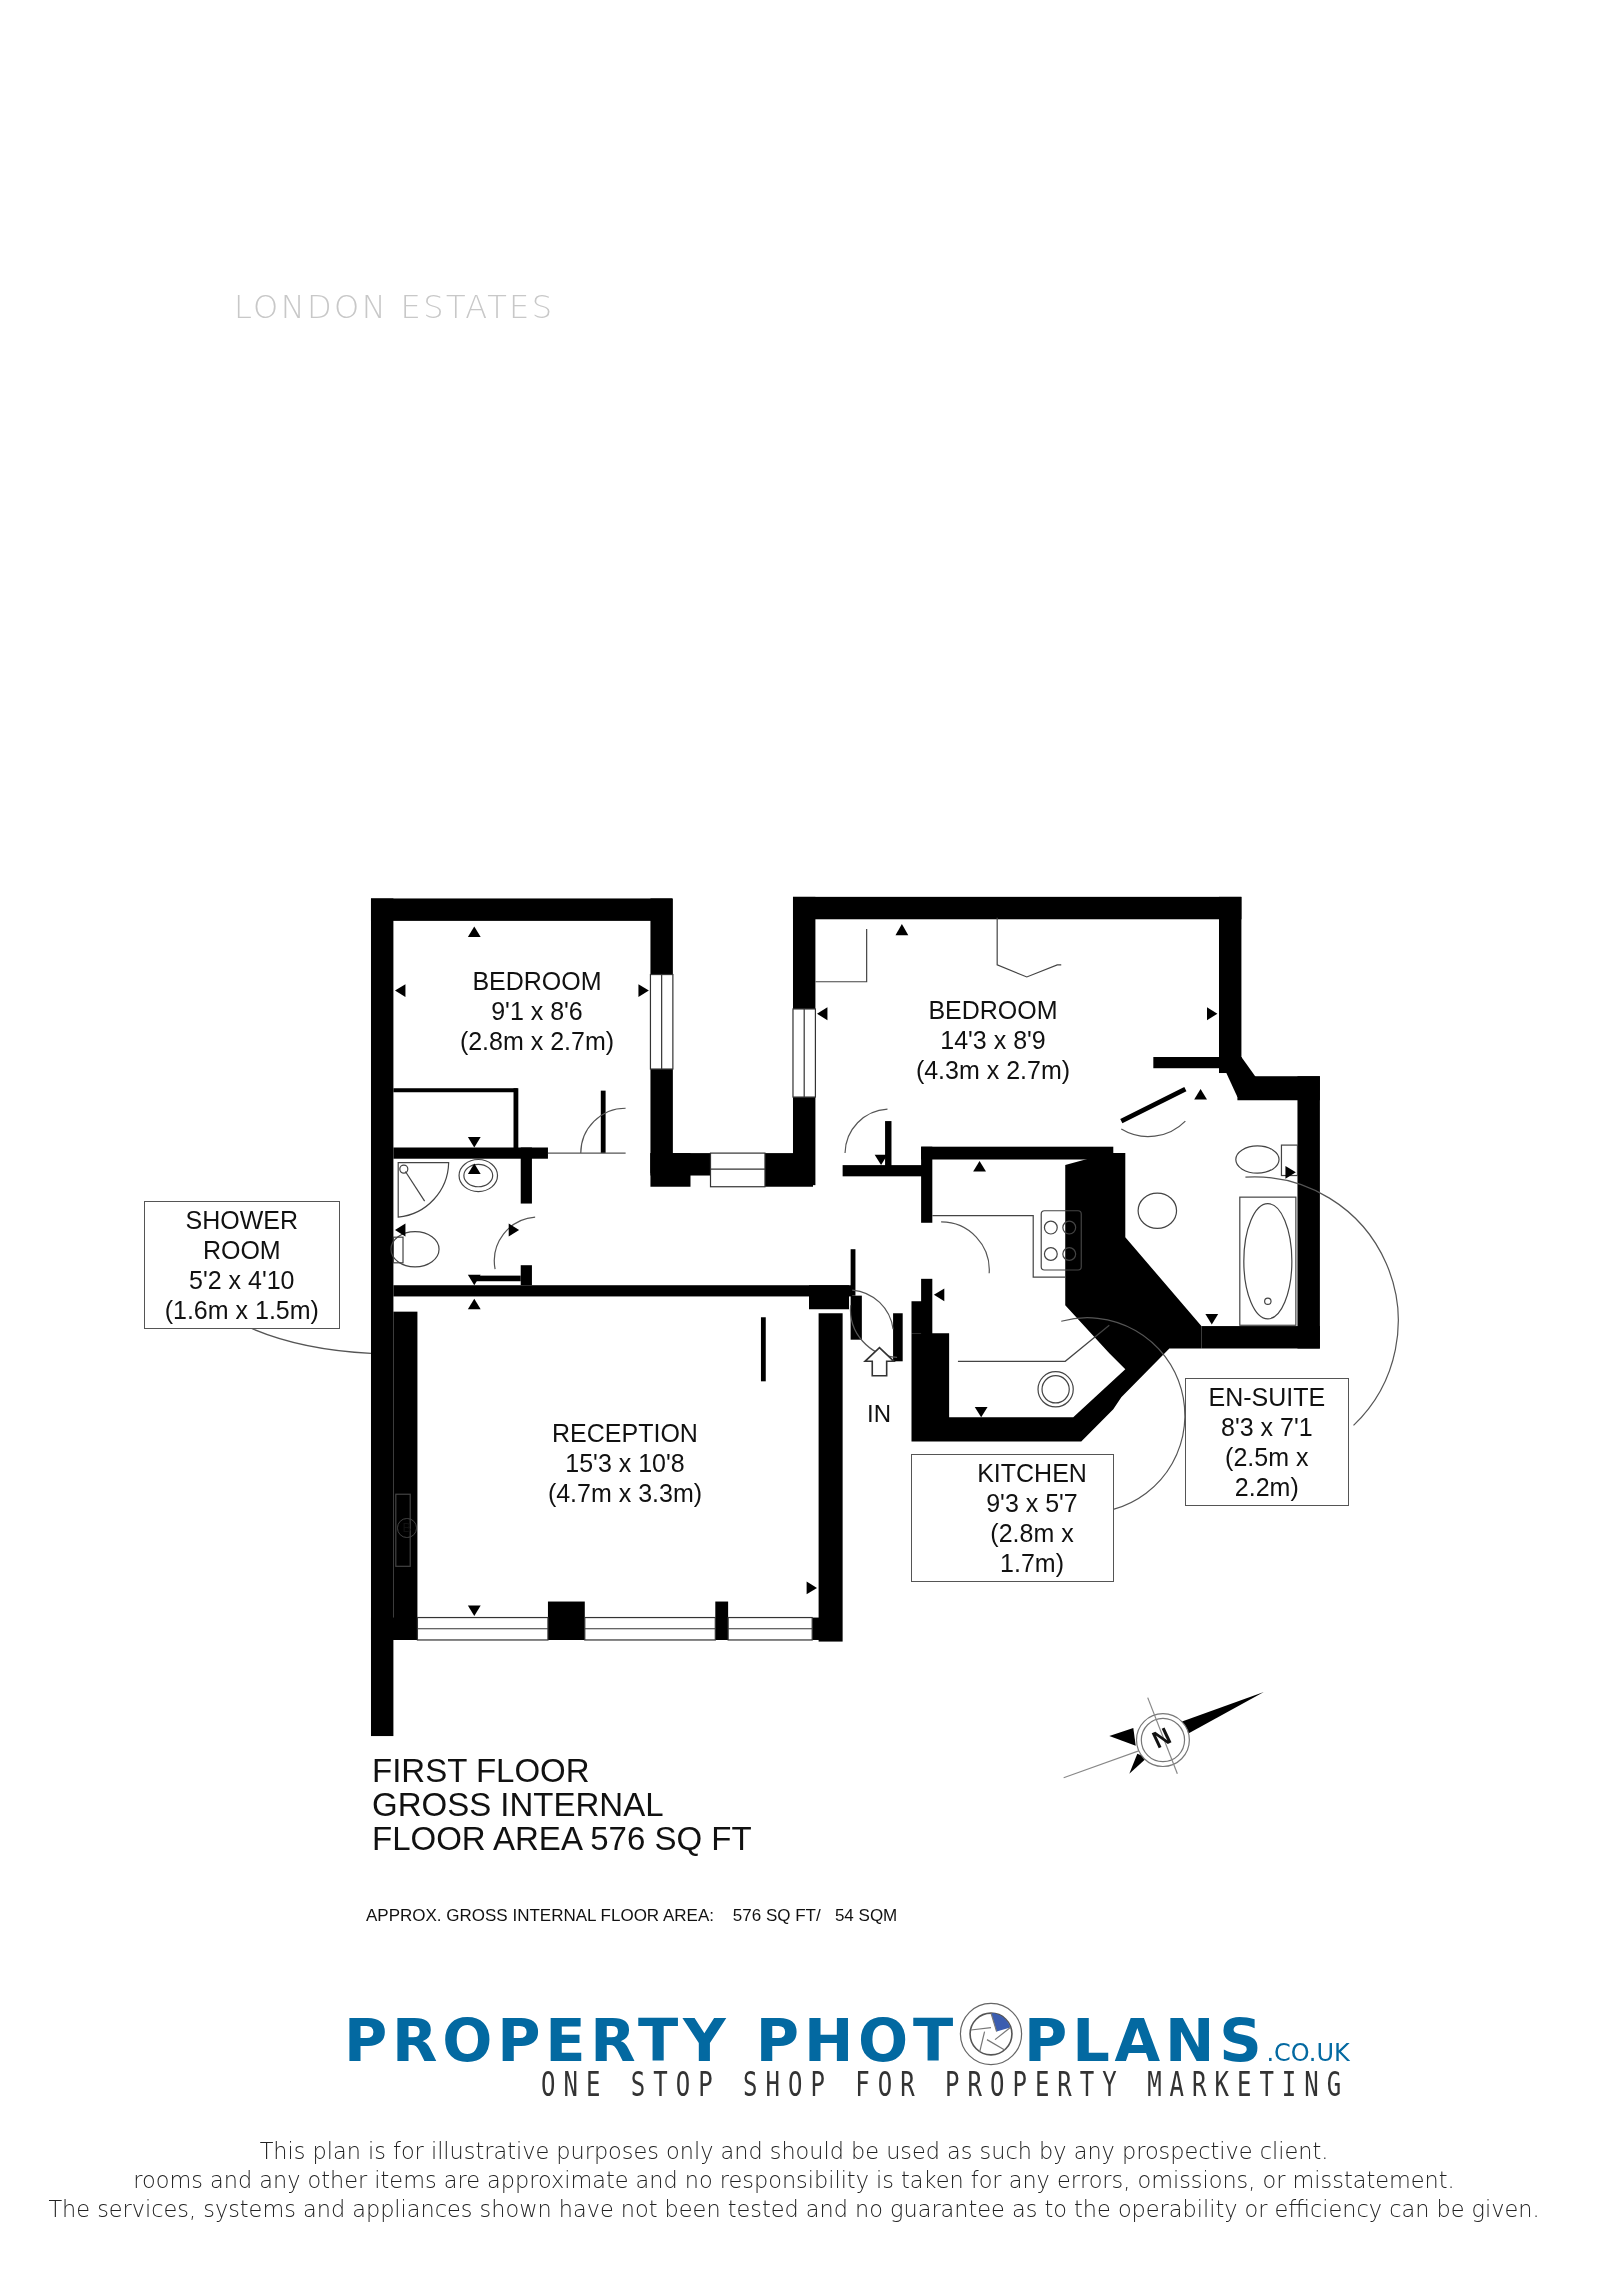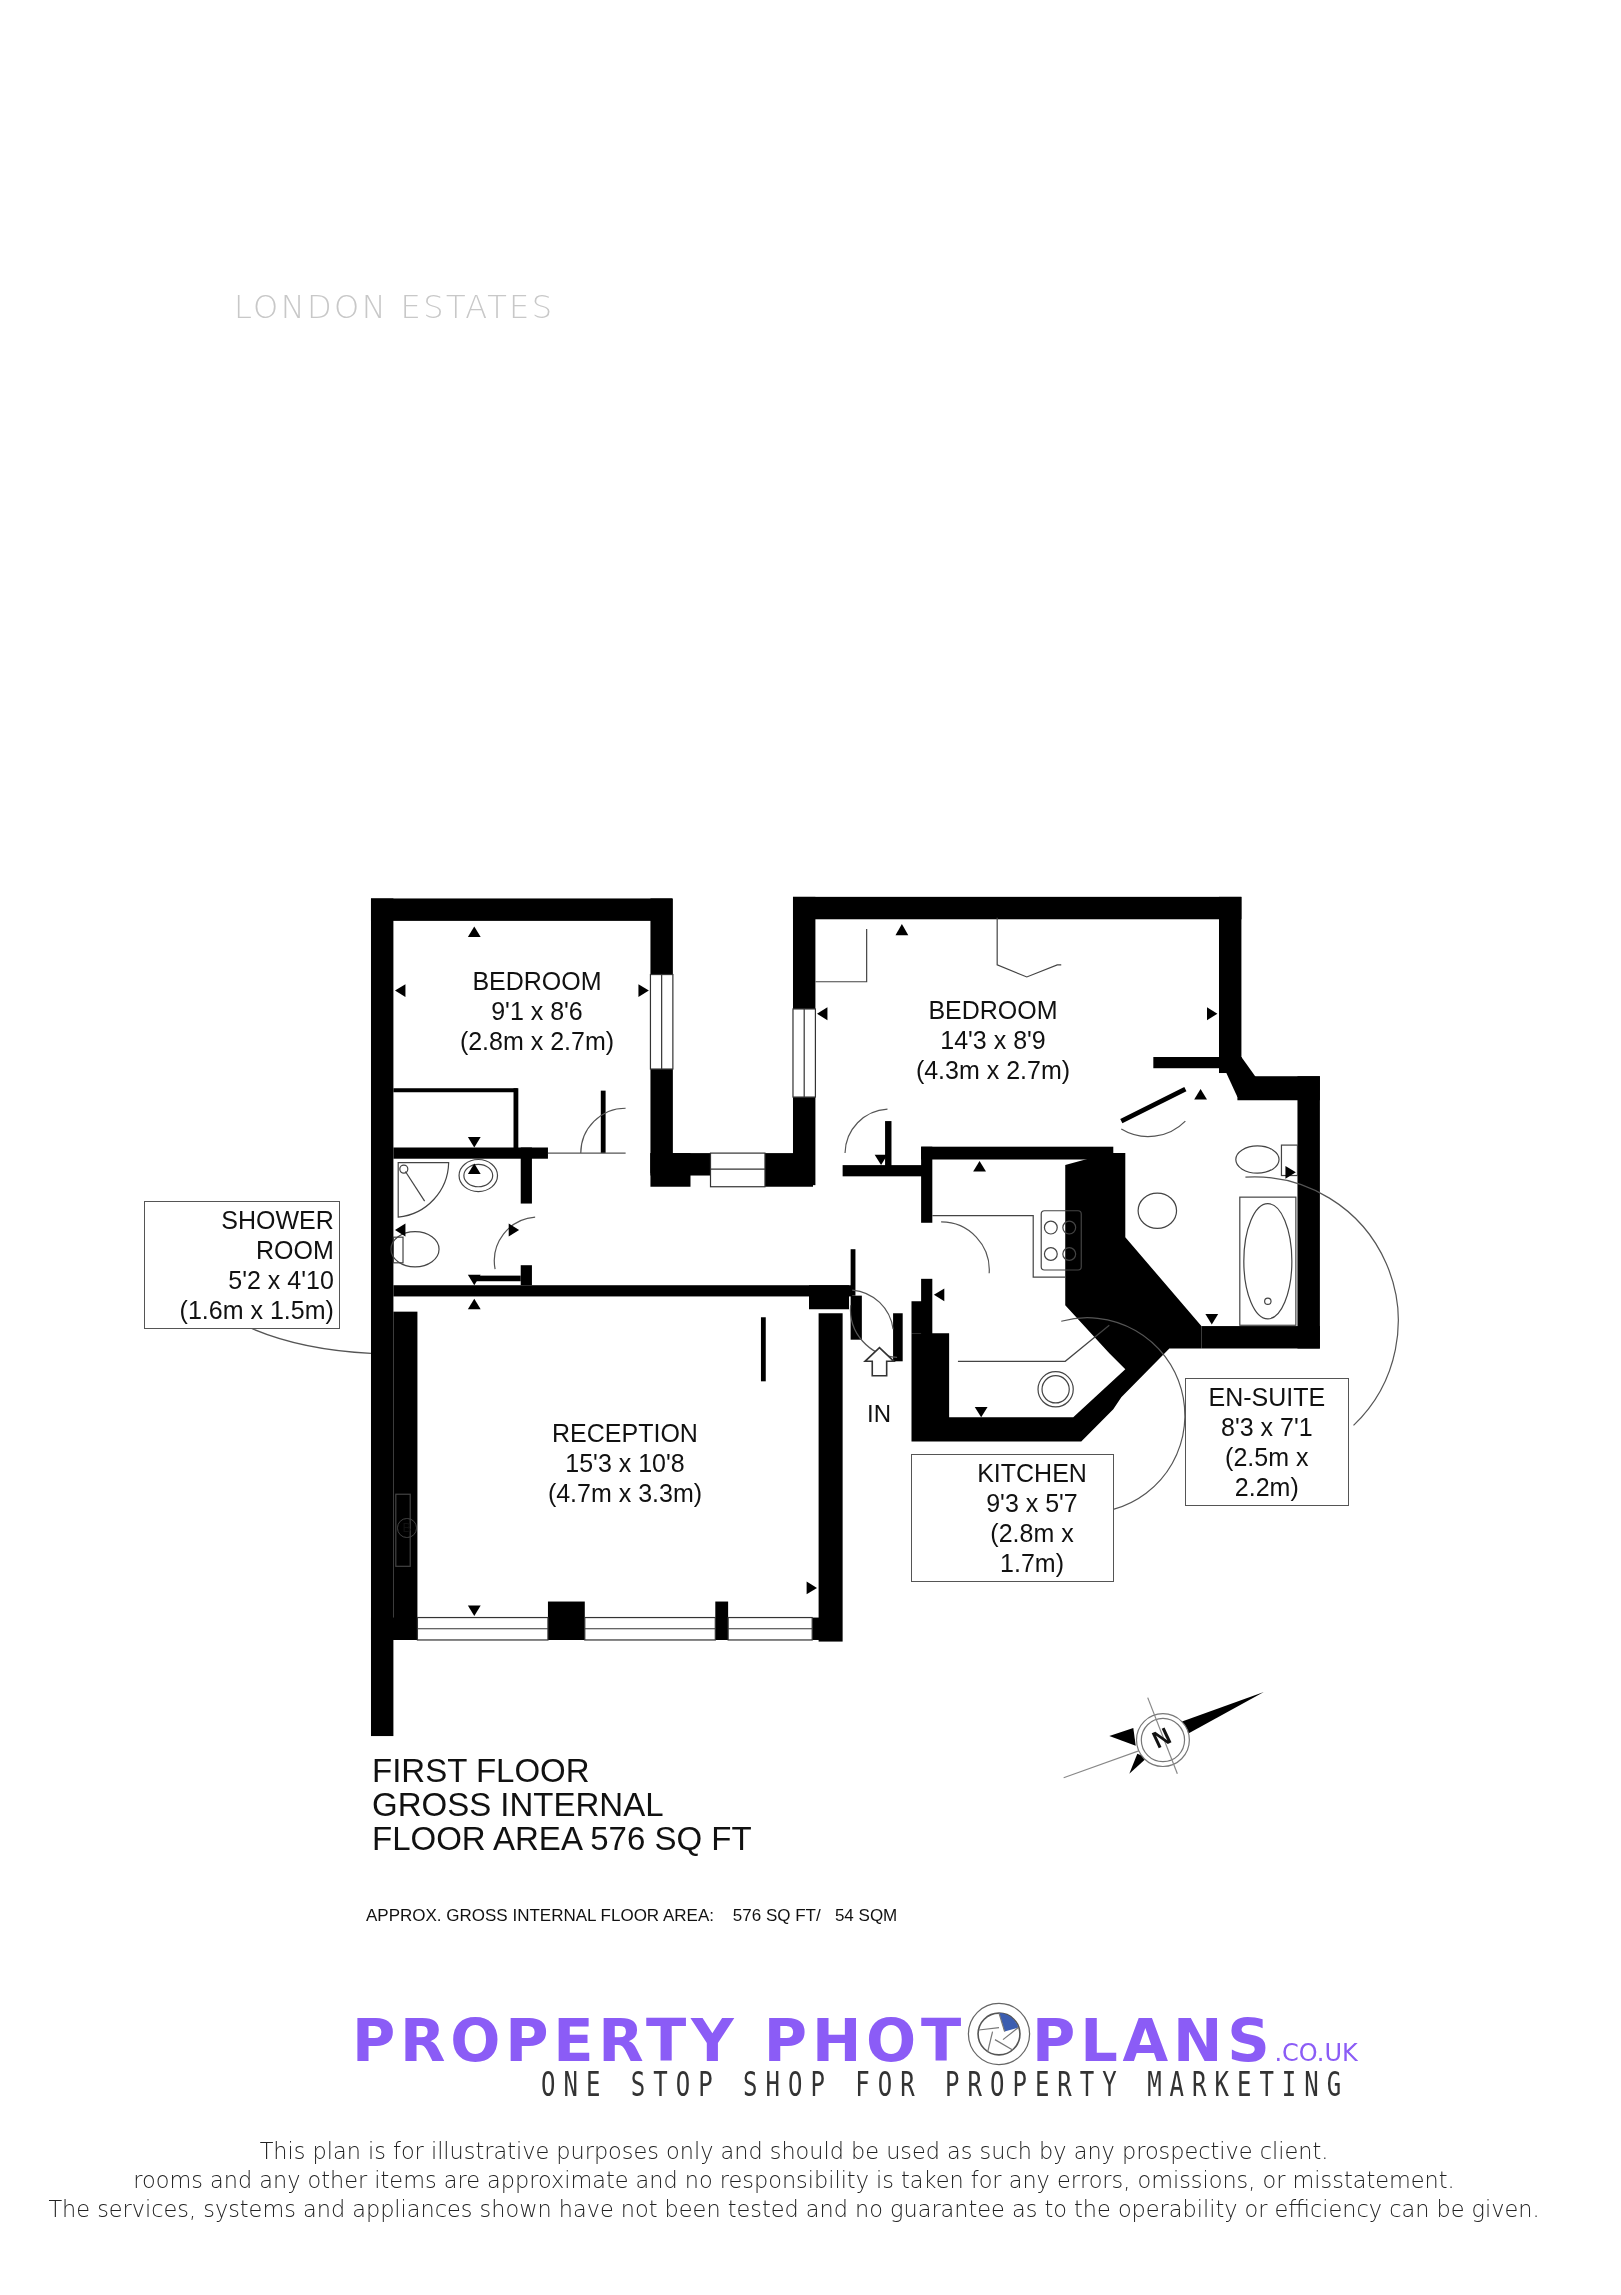--- a/index.html
+++ b/index.html
@@ -3,21 +3,21 @@
 <meta charset="utf-8">
 <style>
   html, body { margin:0; padding:0; background:#ffffff; }
   body { width:1622px; height:2295px; position:relative; overflow:hidden; font-family:"Liberation Sans", sans-serif; color:#111; }
   .agency { position:absolute; left:234px; top:288px; font-size:32px; letter-spacing:2.4px; color:#c8c8c8; font-family:"DejaVu Sans", sans-serif; font-weight:300; }
   svg.plan { position:absolute; left:0; top:0; }
   .room-label { position:absolute; text-align:center; font-size:25px; line-height:30px; color:#111; }
   .callout { position:absolute; text-align:center; font-size:25px; line-height:30px; border:1.2px solid #555; background:#fff; padding:3.2px 4.8px; }
   .floor-note { position:absolute; left:372px; top:1754px; font-size:33px; line-height:34px; }
   .approx { position:absolute; left:366px; top:1906px; font-size:17px; white-space:pre; }
-  .brand { position:absolute; left:352px; top:2001px; font-size:59px; font-weight:bold; letter-spacing:4.8px; font-family:"DejaVu Sans", sans-serif; color:#8b5cf6; white-space:nowrap; }
+  .brand { position:absolute; left:344px; top:2001px; font-size:59px; font-weight:bold; letter-spacing:4.8px; font-family:"DejaVu Sans", sans-serif; color:#0369a1; white-space:nowrap; }
   .brand .couk { font-size:24px; font-weight:normal; letter-spacing:0; }
   .lens { display:inline-block; width:66px; height:66px; vertical-align:-6.4px; }
   .tagline { position:absolute; left:541px; top:2065px; font-size:24px; letter-spacing:8px; color:#333; font-family:"DejaVu Sans Mono", monospace; transform:scaleY(1.4); transform-origin:left top; }
   .disclaimer { position:absolute; left:0; top:2137px; width:1588px; text-align:center; font-size:22.4px; line-height:29px; color:#222; font-family:"DejaVu Sans", sans-serif; font-weight:300; }
   .in-label { position:absolute; left:867px; top:1400px; font-size:24px; }
 </style>
 </head>
 <body>
 
 <div class="agency">LONDON ESTATES</div>
@@ -197,21 +197,21 @@
   <div>9'1 x 8'6</div>
   <div>(2.8m x 2.7m)</div>
 </div>
 
 <div class="room-label" style="left:889px; top:995px; width:208px;">
   <div>BEDROOM</div>
   <div>14'3 x 8'9</div>
   <div>(4.3m x 2.7m)</div>
 </div>
 
-<div class="callout" style="left:144px; top:1201px; width:184px;text-align:right;">
+<div class="callout" style="left:144px; top:1201px; width:184px;">
   <div>SHOWER ROOM</div>
   <div>5'2 x 4'10</div>
   <div>(1.6m x 1.5m)</div>
 </div>
 
 <div class="room-label" style="left:513px; top:1418px; width:224px;">
   <div>RECEPTION</div>
   <div>15'3 x 10'8</div>
   <div>(4.7m x 3.3m)</div>
 </div>

